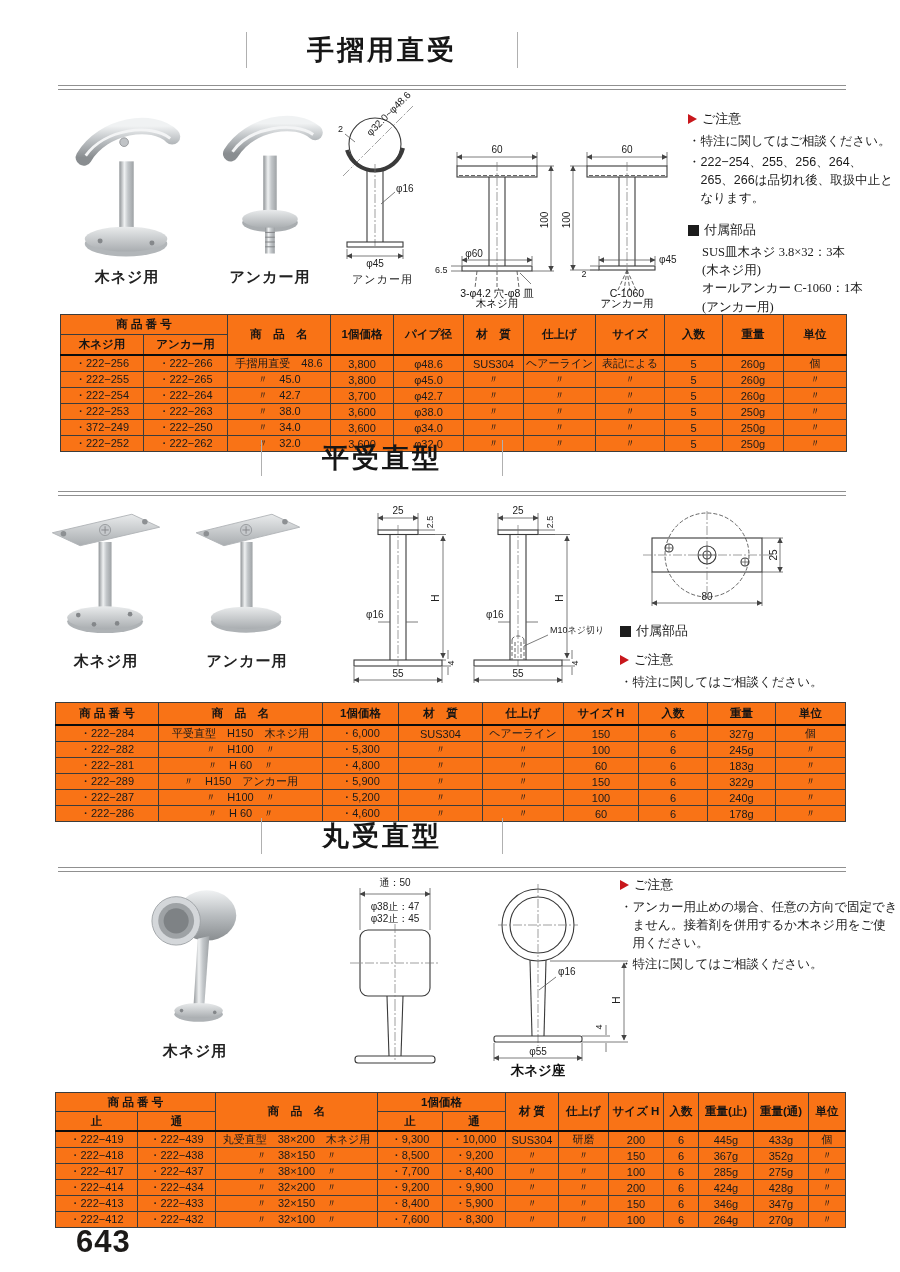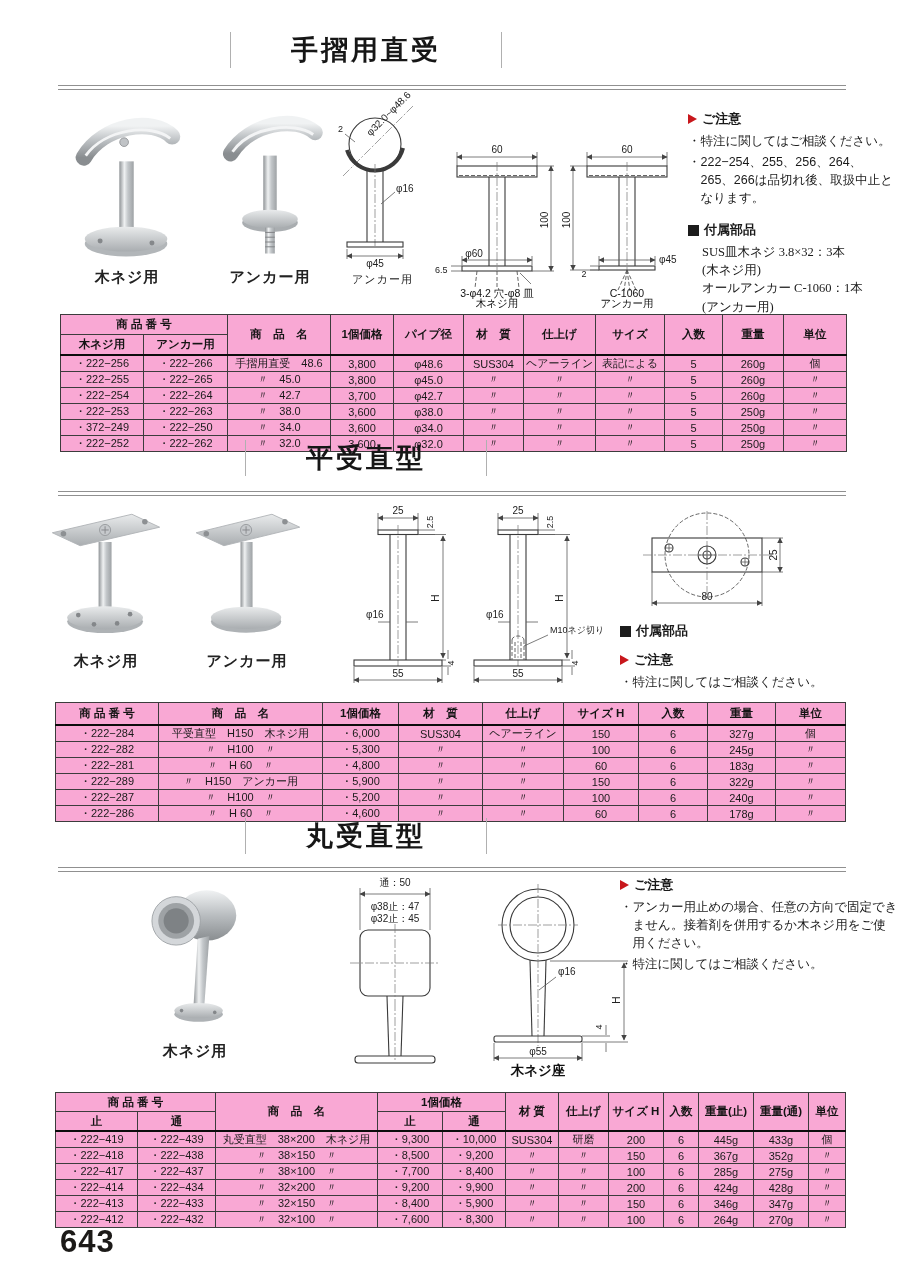--- a/index.html
+++ b/index.html
@@ -1,35 +1,35 @@
 <!DOCTYPE html>
 <html><head>
 <meta charset="utf-8">
 <style>
   html,body{margin:0;padding:0;background:#ffffff;}
   #page{position:relative;width:900px;height:1272px;background:#fff;
         font-family:"Liberation Sans","DejaVu Sans",sans-serif;color:#111;overflow:hidden;}
 
-  .sec-title{position:absolute;left:0;width:732px;display:flex;align-items:center;justify-content:center;gap:60px;}
+  .sec-title{position:absolute;left:16px;width:732px;display:flex;align-items:center;justify-content:center;gap:60px;}
   .sec-title h2{margin:0;font-size:27px;letter-spacing:3px;font-weight:700;color:#161616;}
   .tick{width:1px;height:36px;background:#b0b0b0;}
 
   .dbl{position:absolute;left:58px;width:788px;height:3px;border-top:1px solid #909090;border-bottom:1px solid #909090;}
 
   .photo{position:absolute;}
   .plabel{position:absolute;text-align:center;font-size:15px;font-weight:700;letter-spacing:1px;color:#222;}
 
   .notes{position:absolute;font-size:12.5px;line-height:1.45;color:#1a1a1a;}
-  .nhead{display:flex;align-items:center;gap:5px;font-size:13px;font-weight:700;margin-bottom:3px;}
+  .nhead{display:flex;align-items:center;gap:5px;font-size:13px;font-weight:400;margin-bottom:3px;}
   .tri{width:0;height:0;border-left:9px solid #c8171c;border-top:5.5px solid transparent;border-bottom:5.5px solid transparent;}
   .sq{width:11px;height:11px;background:#1c1c1c;flex:0 0 auto;}
   .nline{padding-left:1em;text-indent:-1em;margin-bottom:3px;}
   .pline{padding-left:14px;font-family:Liberation Serif, serif;}
 
-  table.ptable{position:absolute;border-collapse:collapse;table-layout:fixed;border:1.6px solid #0c0c0c;background:#f9a8d4;}
+  table.ptable{position:absolute;border-collapse:collapse;table-layout:fixed;border:1.6px solid #0c0c0c;background:#f97316;}
   .ptable th,.ptable td{border:1px solid #3c3c3c;text-align:center;vertical-align:middle;padding:0 2px;white-space:nowrap;overflow:hidden;}
   .ptable thead{border-bottom:2px solid #0c0c0c;}
   .ptable th{font-size:11.5px;font-weight:600;color:#141414;}
   .ptable td{font-size:11px;color:#1a1a1a;}
   .ptable td.b{font-weight:400;}
   .t1 th{height:19px;} .t1 td{height:14px;}
   .t2 th{height:21px;} .t2 td{height:15px;}
   .t3 th{height:18px;} .t3 td{height:14px;}
 
   svg text{font-family:"Liberation Sans","DejaVu Sans",sans-serif;}
@@ -37,21 +37,21 @@
   .dm9{font-size:9px;fill:#222;}
   .cap{font-size:10.5px;fill:#111;}
   .capb{font-size:13.5px;fill:#111;font-weight:600;}
   .ln{stroke:#3a3a3a;stroke-width:1.1;fill:none;}
   .lnthick{stroke:#3a3a3a;stroke-width:4;fill:none;}
   .dl{stroke:#5a5a5a;stroke-width:0.8;fill:none;}
   .dim{stroke:#5a5a5a;stroke-width:0.8;fill:none;marker-start:url(#arr);marker-end:url(#arr);}
   .cl{stroke:#777;stroke-width:0.7;stroke-dasharray:9 2 2 2;fill:none;}
   .dsh{stroke:#555;stroke-width:0.9;stroke-dasharray:4 2;fill:none;}
 
-  .pagenum{position:absolute;left:60px;top:1224px;font-size:31px;font-weight:700;letter-spacing:1px;color:#1c1a18;}
+  .pagenum{position:absolute;left:76px;top:1224px;font-size:31px;font-weight:700;letter-spacing:1px;color:#1c1a18;}
 </style>
 </head>
 <body>
 
 <svg width="0" height="0" style="position:absolute" aria-hidden="true">
 <defs>
   <marker id="arr" viewBox="0 0 10 10" refX="9" refY="5" markerWidth="7" markerHeight="7" orient="auto-start-reverse">
     <path d="M0,0 L10,5 L0,10 z" fill="#444"></path>
   </marker>
   <linearGradient id="gmV" x1="0" y1="0" x2="1" y2="0">

